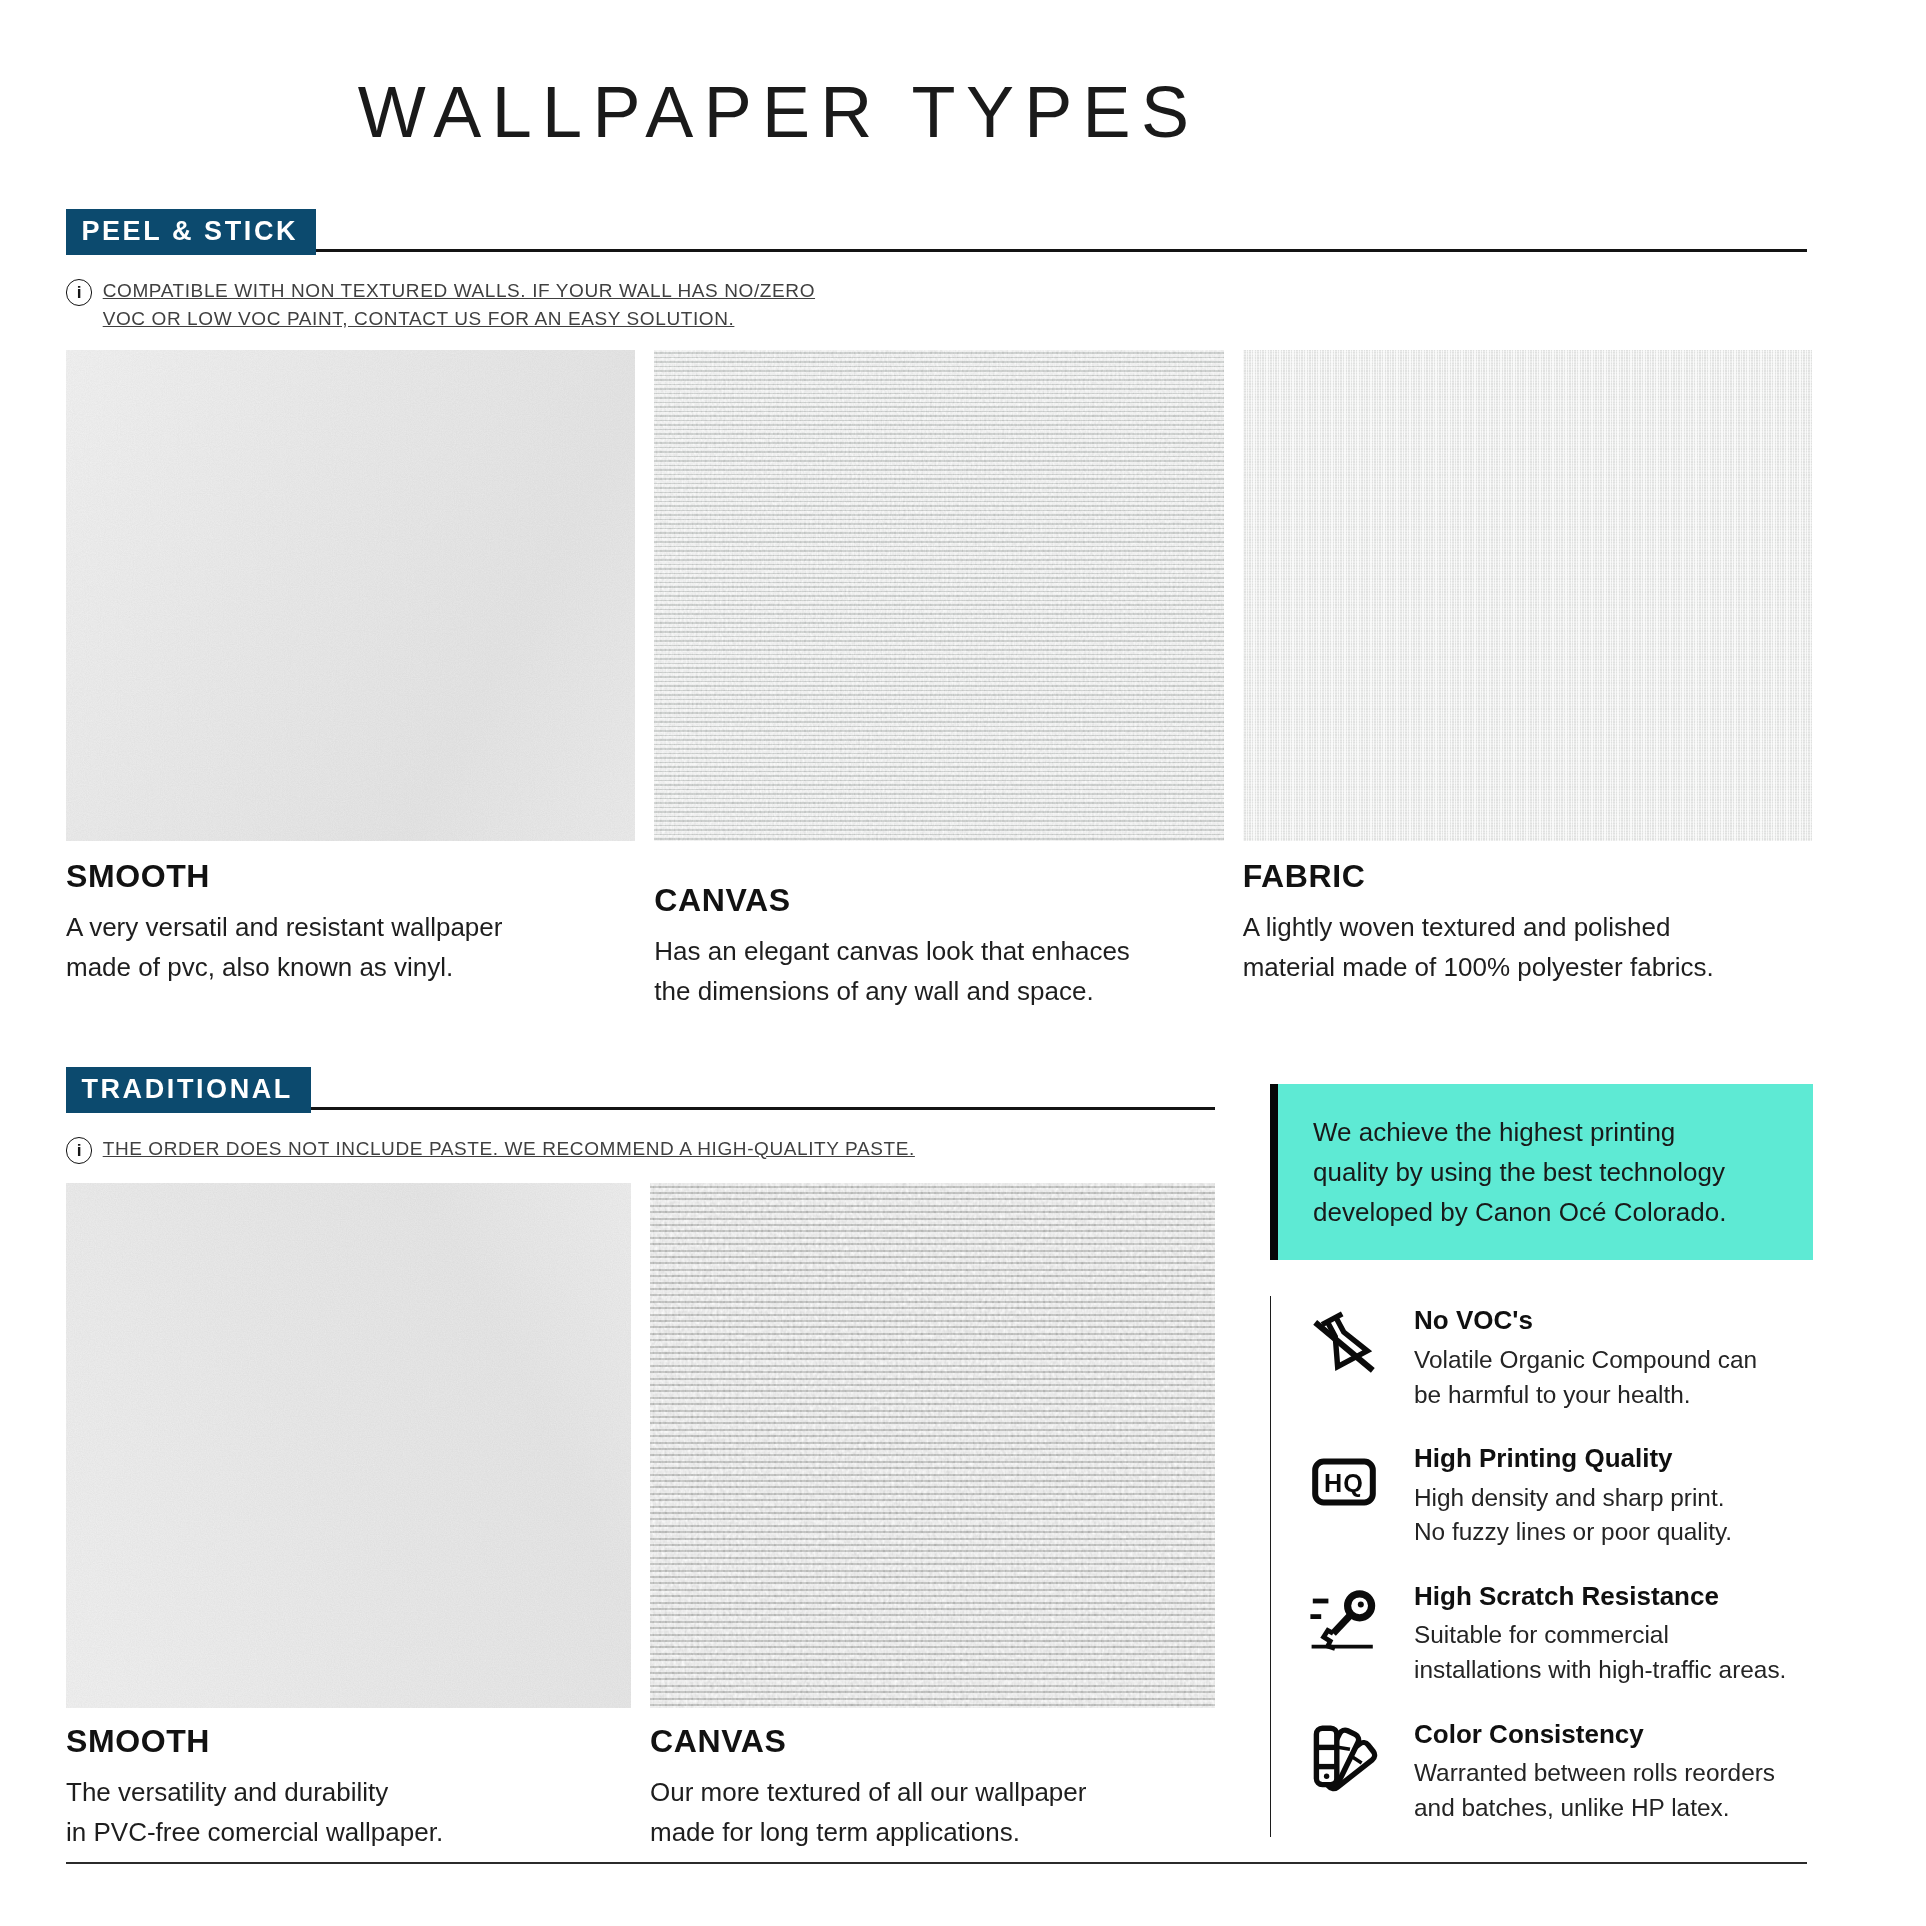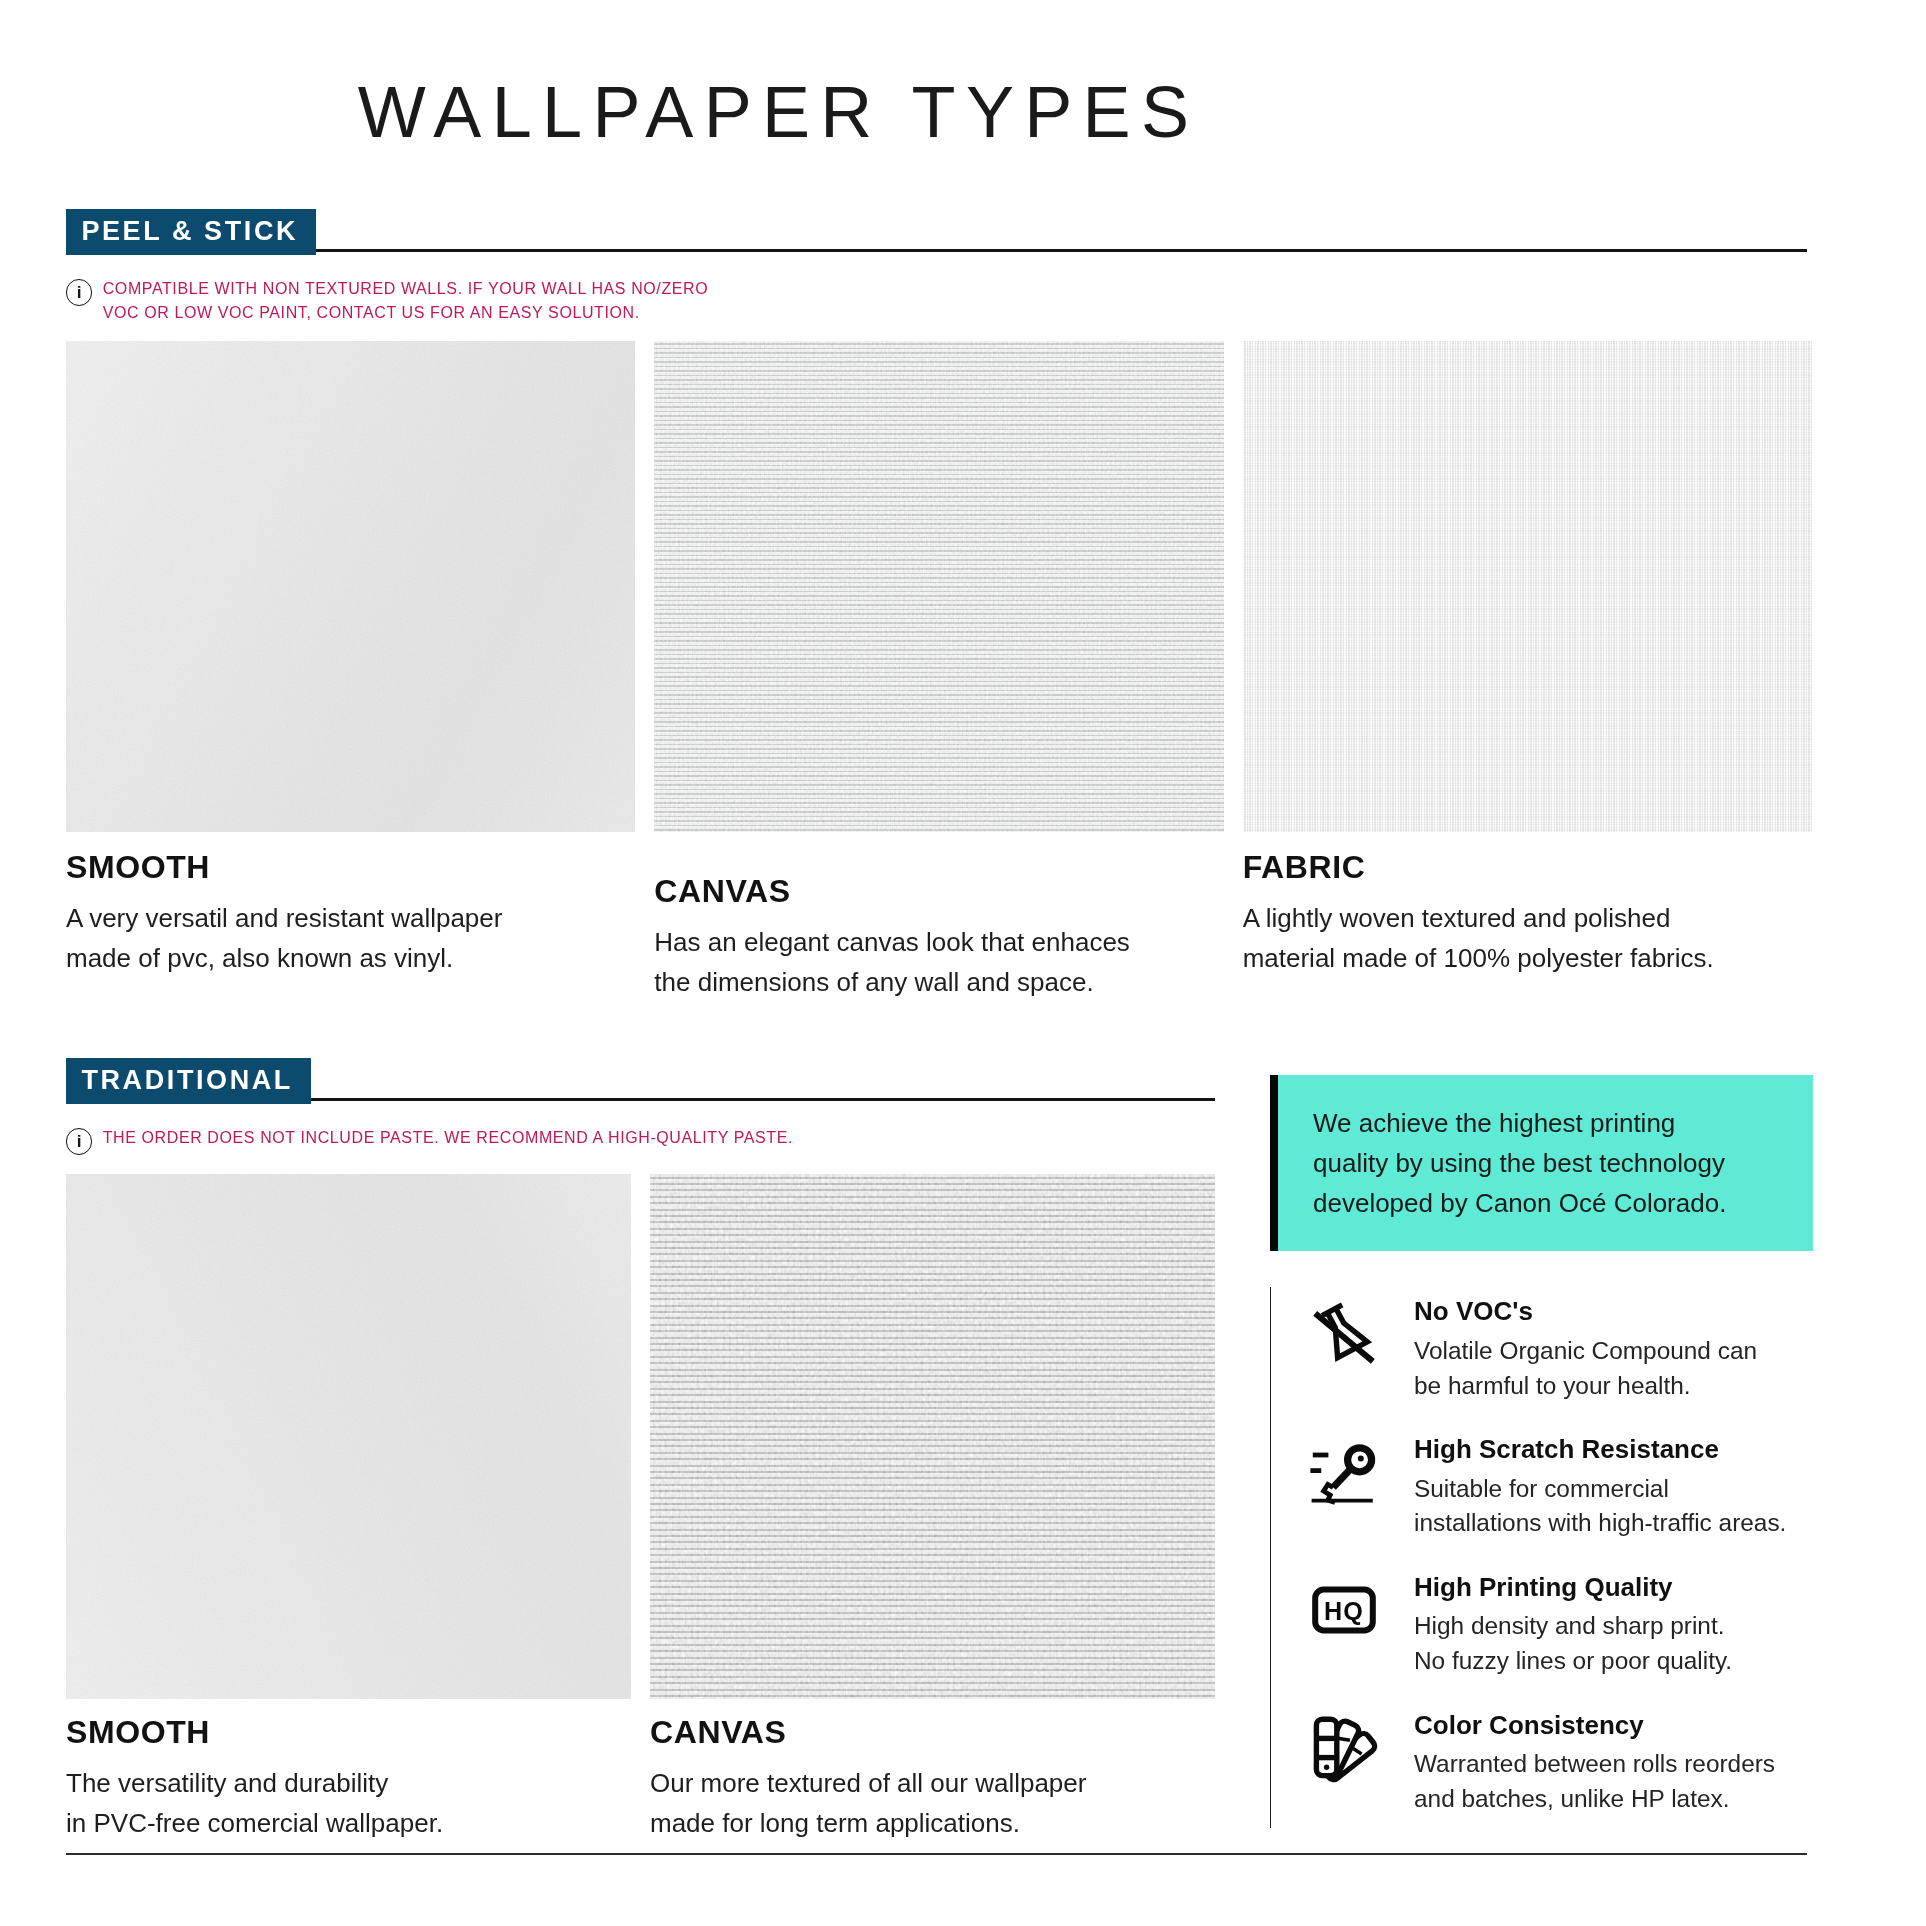--- a/index.html
+++ b/index.html
@@ -17,21 +17,21 @@
            font-size:27px;font-weight:700;letter-spacing:2.6px;padding:7px 18px 8.3px 15.4px;}
   .sec-line{position:absolute;left:0;bottom:2.6px;height:3.2px;background:#141414;}
   .sec-line.full{width:1741px;}
   .sec-line.half{width:100%;}
 
   
   .note{display:flex;align-items:flex-start;gap:10.3px;margin-top:22px;}
   .inote{flex:0 0 auto;width:24.4px;height:24.4px;border:1.9px solid #111;border-radius:50%;
          display:flex;align-items:center;justify-content:center;
          font-size:17.3px;font-weight:700;line-height:1;margin-top:2.6px;}
-  .note-text{font-size:16px;letter-spacing:0.6px;line-height:1.5;color:#be185d;}
+  .note-text{font-size:19px;letter-spacing:0.6px;line-height:1.5;color:#404040;text-decoration:underline;}
   .note-text span{display:block;}
 
   
   .row3{display:grid;grid-template-columns:repeat(3,1fr);column-gap:19px;margin-top:16.7px;}
   .row2{display:grid;grid-template-columns:repeat(2,1fr);column-gap:19px;margin-top:19px;}
   .sw{position:relative;overflow:hidden;height:491px;}
   .sw.tall{height:525px;}
   .sw svg.noise{position:absolute;inset:0;width:100%;height:100%;mix-blend-mode:multiply;display:block;}
   .sw-smooth{background:linear-gradient(118deg,#f2f2f2 0%,#ebebeb 38%,#e6e6e6 72%,#ececec 100%);}
   .sw-smooth2{background:linear-gradient(64deg,#f1f1f1 0%,#eaeaea 45%,#e7e7e7 75%,#eeeeee 100%);}
@@ -247,20 +247,36 @@
                 <path d="M52 14 v28 L32 88 h56 L68 42 V14"></path>
               </g>
               <path d="M12 24 L108 104" stroke-width="10"></path>
             </svg>
           </span>
           <div class="ftext">
             <h4>No VOC's</h4>
             <div class="fdesc">
               <span>Volatile Organic Compound can</span>
               <span>be harmful to your health.</span>
+            </div>
+          </div>
+        </div>
+
+        <div class="feat">
+          <span class="fic">
+            <svg width="72" height="72" viewBox="0 0 120 120" fill="none" stroke="#0b0b0b" stroke-width="10">
+              <rect x="12" y="26" width="96" height="68" rx="14"></rect>
+              <text x="60" y="76" text-anchor="middle" stroke="none" fill="#0b0b0b" font-family="Liberation Sans, sans-serif" font-size="42" font-weight="bold" letter-spacing="2">HQ</text>
+            </svg>
+          </span>
+          <div class="ftext">
+            <h4>High Printing Quality</h4>
+            <div class="fdesc">
+              <span>High density and sharp print.</span>
+              <span>No fuzzy lines or poor quality.</span>
             </div>
           </div>
         </div>
 
         <div class="feat">
           <span class="fic">
             <svg width="72" height="72" viewBox="0 0 120 120" fill="none" stroke="#0b0b0b" stroke-width="9">
               <circle cx="86" cy="38" r="20" stroke-width="12"></circle>
               <circle cx="88" cy="36" r="5" fill="#0b0b0b" stroke="none"></circle>
               <path d="M72 52 L42 84" stroke-width="12"></path>
@@ -268,36 +284,20 @@
               <path d="M8 30 h26" stroke-width="8"></path>
               <path d="M4 56 h18" stroke-width="8"></path>
               <path d="M6 106 h102" stroke-width="6"></path>
             </svg>
           </span>
           <div class="ftext">
             <h4>High Scratch Resistance</h4>
             <div class="fdesc">
               <span>Suitable for commercial</span>
               <span>installations with high-traffic areas.</span>
-            </div>
-          </div>
-        </div>
-
-        <div class="feat">
-          <span class="fic">
-            <svg width="72" height="72" viewBox="0 0 120 120" fill="none" stroke="#0b0b0b" stroke-width="10">
-              <rect x="12" y="26" width="96" height="68" rx="14"></rect>
-              <text x="60" y="76" text-anchor="middle" stroke="none" fill="#0b0b0b" font-family="Liberation Sans, sans-serif" font-size="42" font-weight="bold" letter-spacing="2">HQ</text>
-            </svg>
-          </span>
-          <div class="ftext">
-            <h4>High Printing Quality</h4>
-            <div class="fdesc">
-              <span>High density and sharp print.</span>
-              <span>No fuzzy lines or poor quality.</span>
             </div>
           </div>
         </div>
 
         <div class="feat">
           <span class="fic">
             <svg width="72" height="72" viewBox="0 0 120 120" fill="none" stroke="#0b0b0b" stroke-width="9">
               <g transform="rotate(52 32 102)">
                 <rect x="15" y="10" width="34" height="94" rx="10" fill="#fff"></rect>
                 <path d="M22 44 l20 -7" stroke-width="6"></path>

